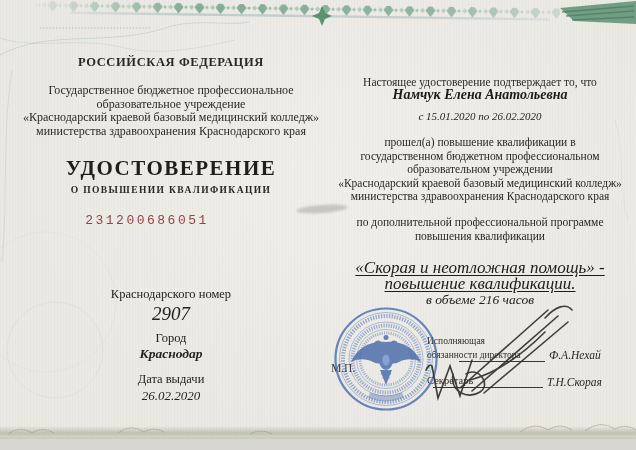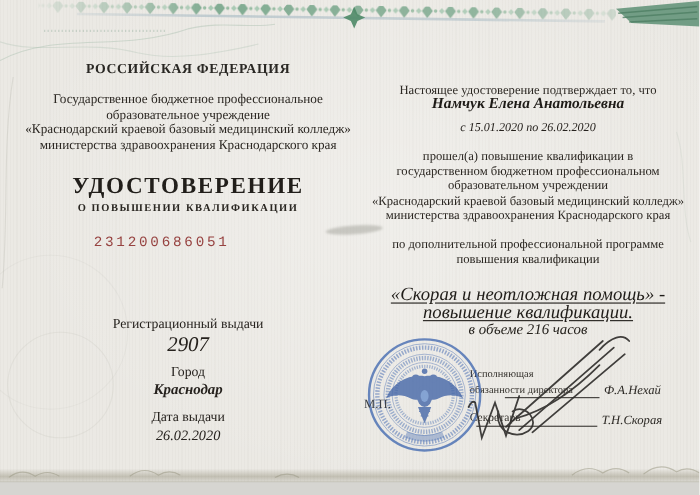--- a/index.html
+++ b/index.html
@@ -121,21 +121,21 @@
 
   <div class="abs lp inst" style="top:84px">Государственное бюджетное профессиональное</div>
   <div class="abs lp inst" style="top:97.5px">образовательное учреждение</div>
   <div class="abs lp inst" style="top:111px">«Краснодарский краевой базовый медицинский колледж»</div>
   <div class="abs lp inst" style="top:124.5px">министерства здравоохранения Краснодарского края</div>
 
   <div class="abs lp doc-title">УДОСТОВЕРЕНИЕ</div>
   <div class="abs lp doc-sub">О ПОВЫШЕНИИ КВАЛИФИКАЦИИ</div>
   <div class="abs serial">231200686051</div>
 
-  <div class="abs lp reg-label">Регистрационный выдачи</div>
+  <div class="abs lp reg-label">Краснодарского номер</div>
   <div class="abs lp reg-value">2907</div>
   <div class="abs lp city-label">Город</div>
   <div class="abs lp city-value">Краснодар</div>
   <div class="abs lp date-label">Дата выдачи</div>
   <div class="abs lp date-value">26.02.2020</div>
 
   <div class="abs rp confirm">Настоящее удостоверение подтверждает то, что</div>
   <div class="abs rp holder">Намчук Елена Анатольевна</div>
   <div class="abs rp period">с 15.01.2020 по 26.02.2020</div>
 

